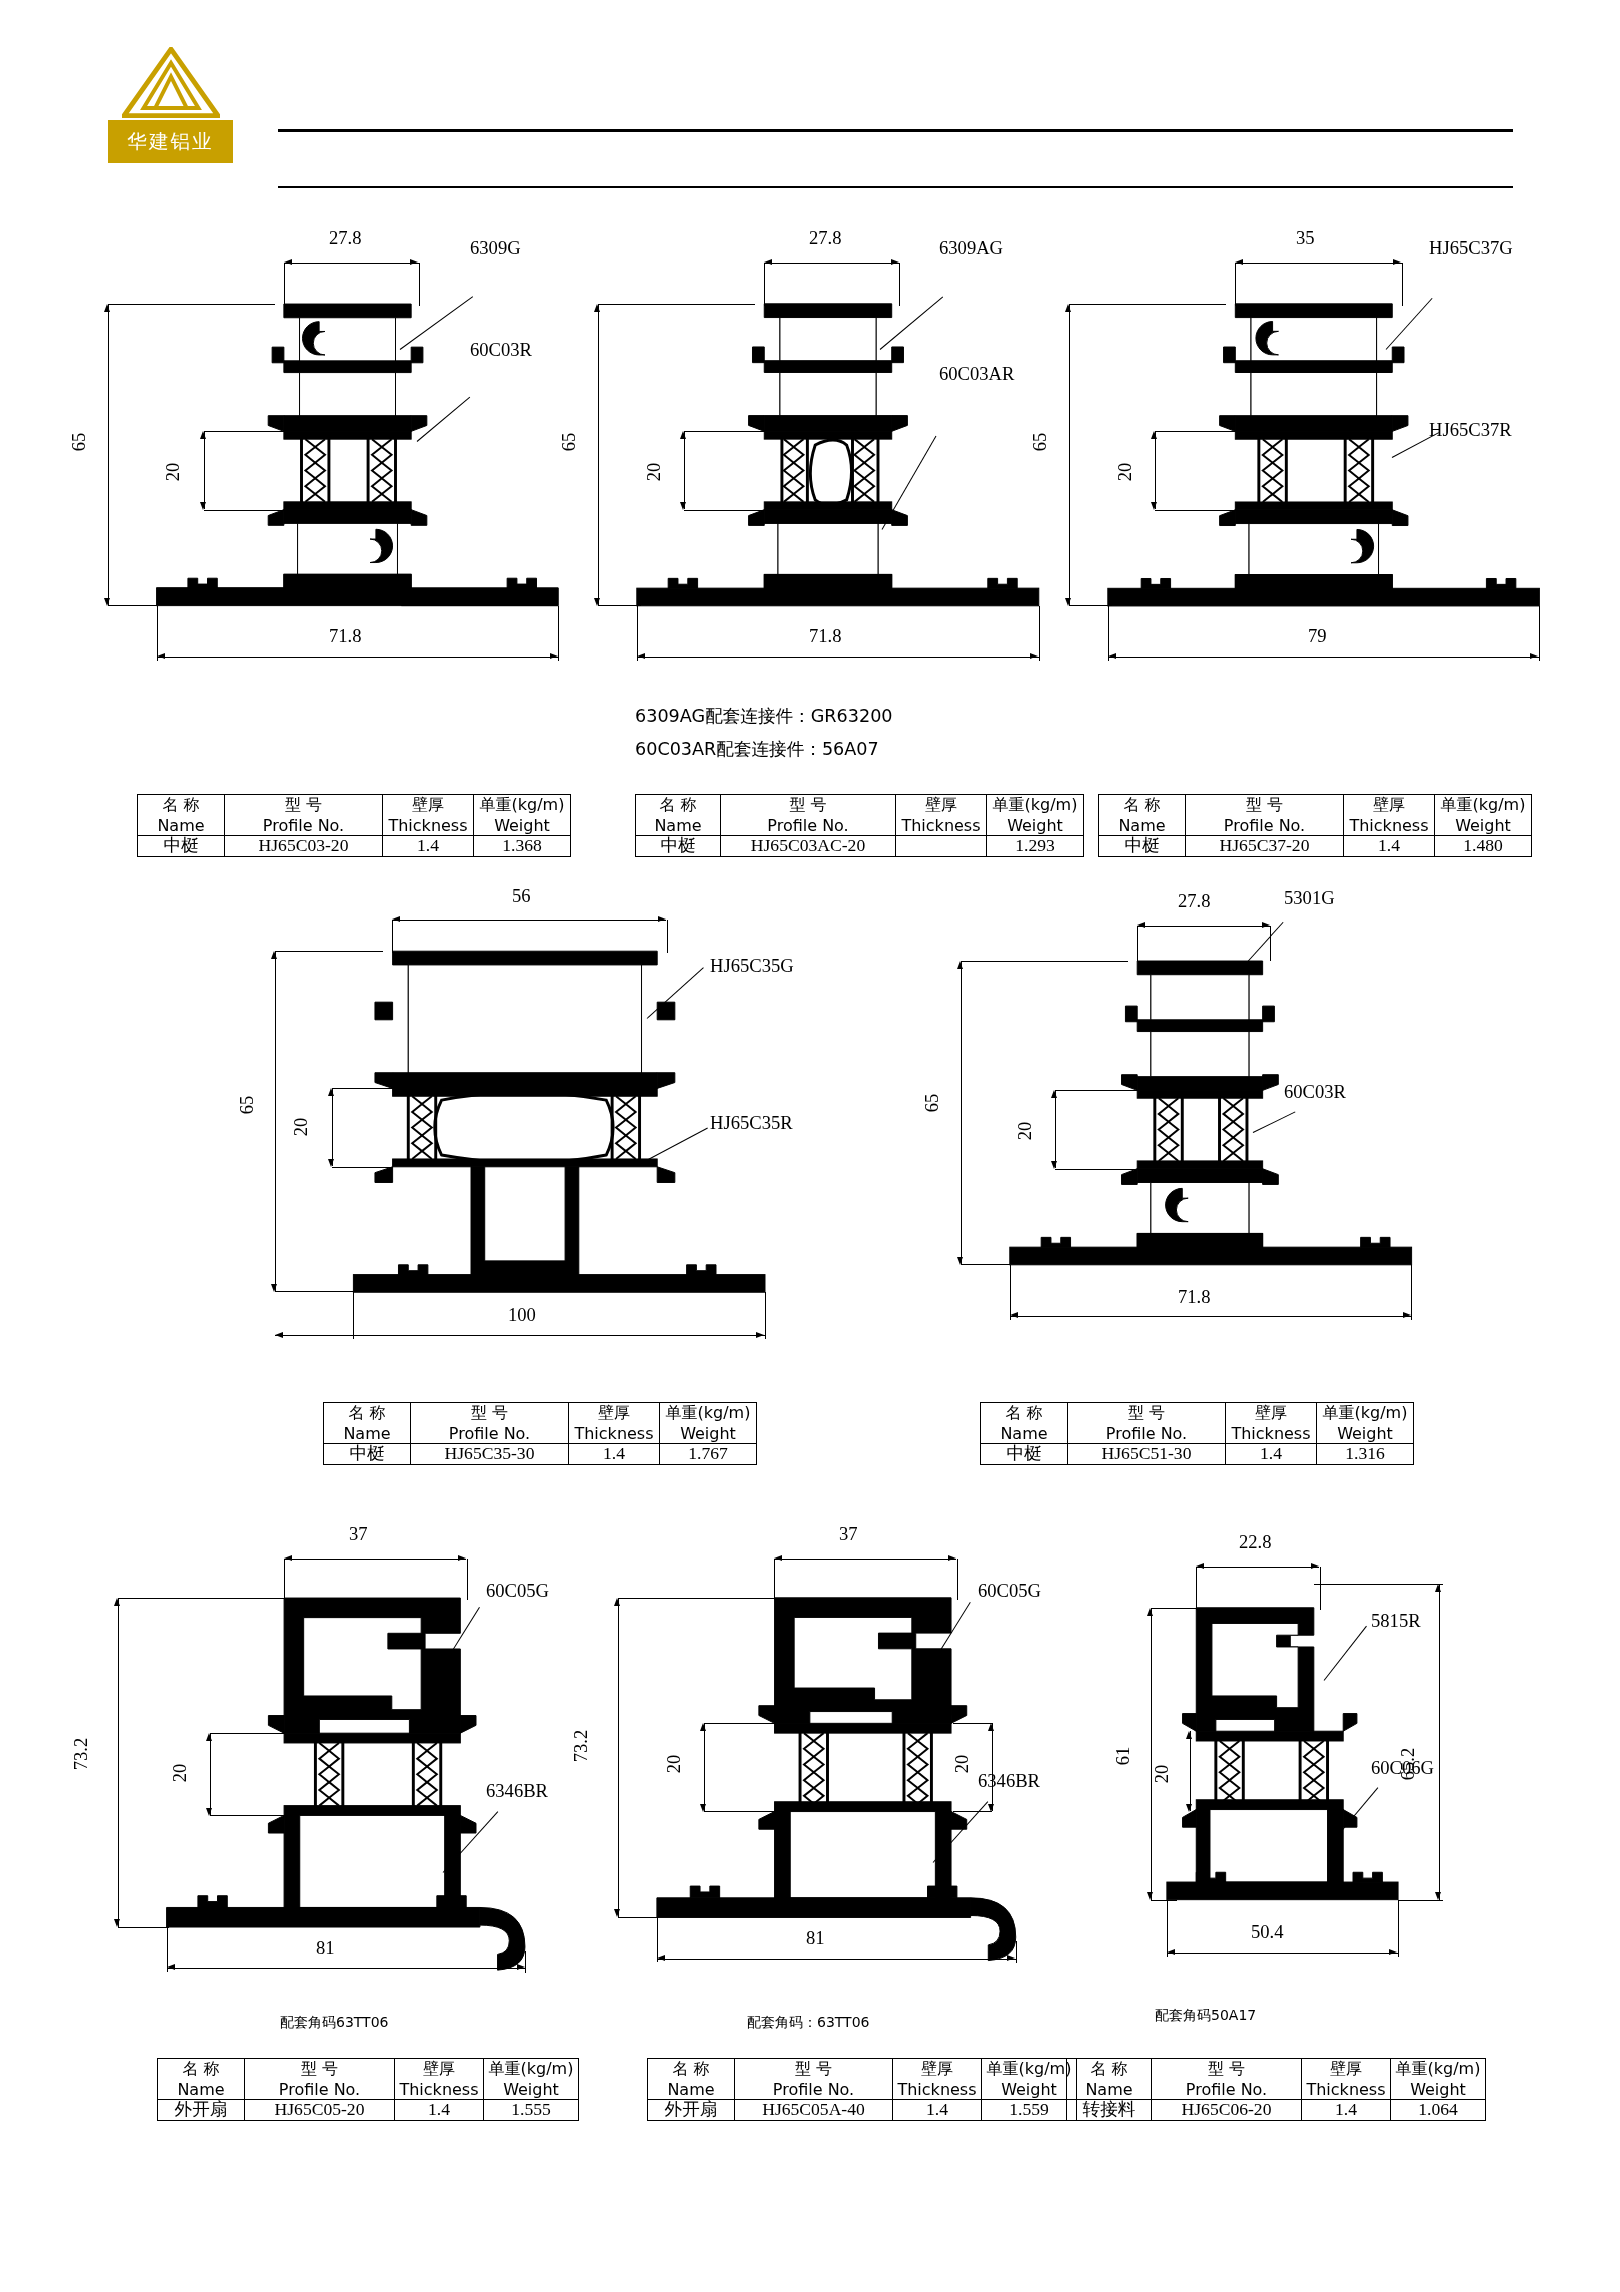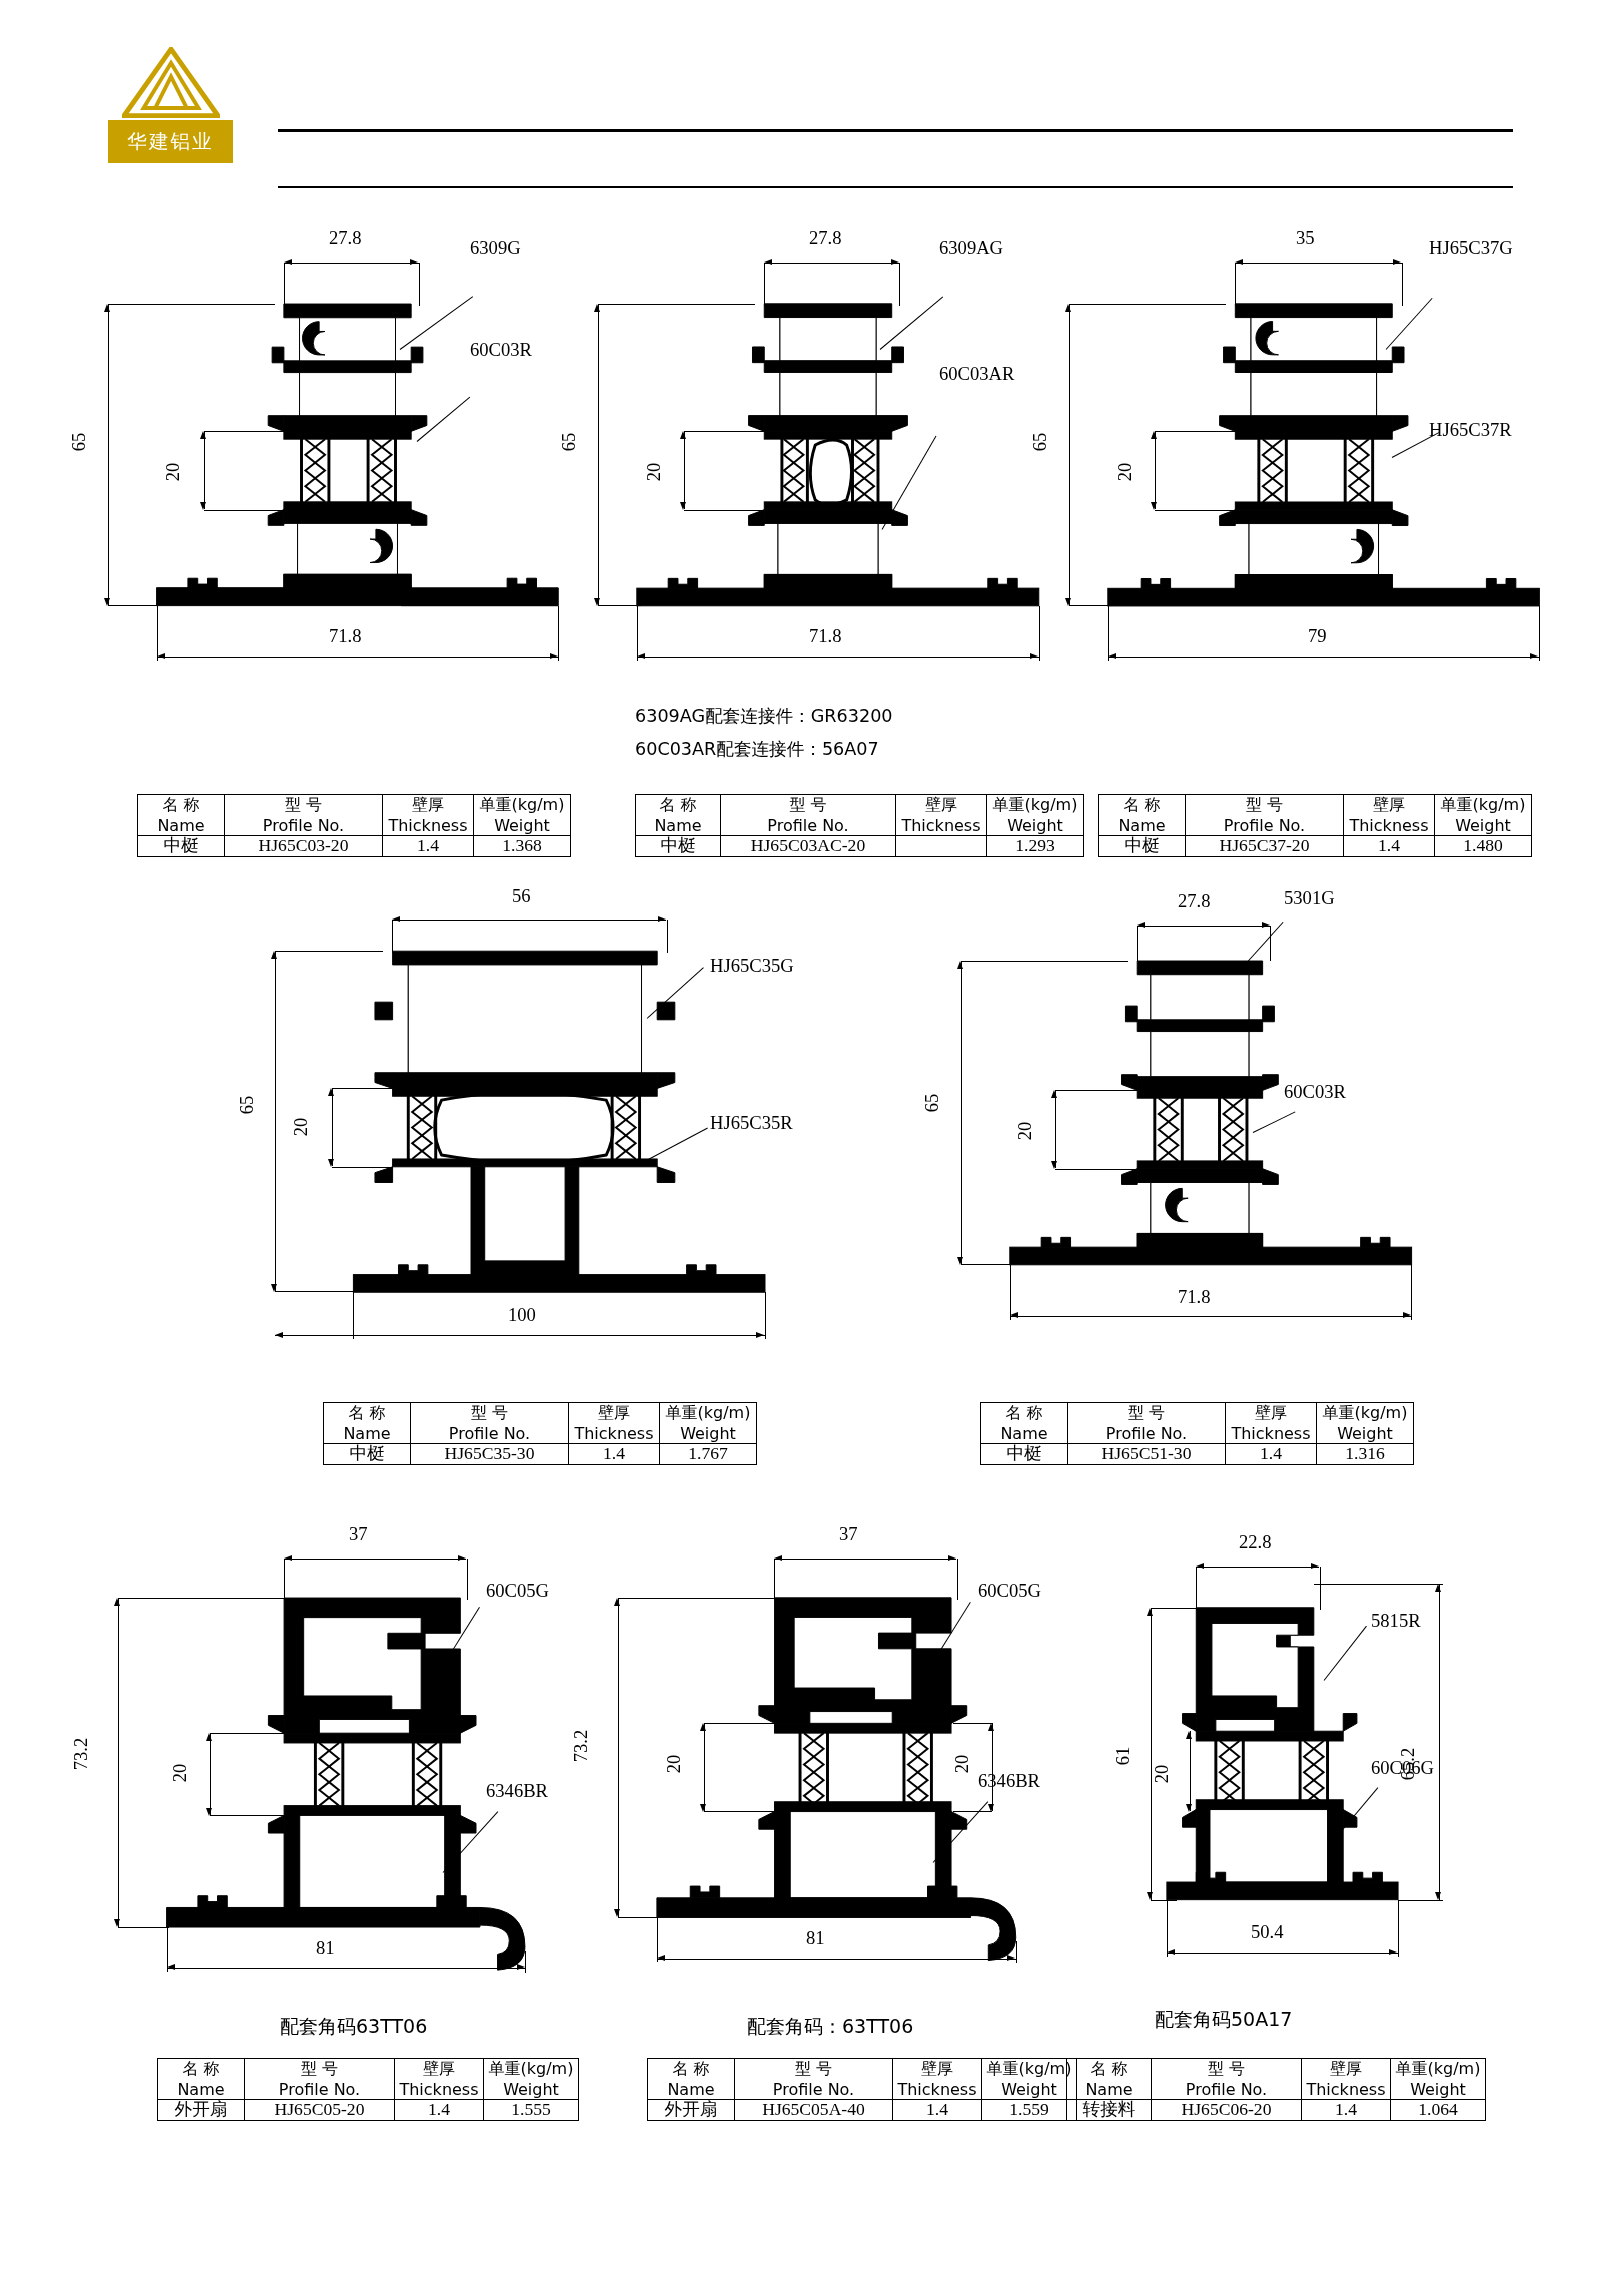--- a/index.html
+++ b/index.html
@@ -15,21 +15,21 @@
   .title-cn{position:absolute;left:284px;top:49px;font-size:39px;font-weight:bold;letter-spacing:1px;font-family:"DejaVu Sans",sans-serif;}
   .title-en{position:absolute;left:284px;top:147px;font-size:22.5px;letter-spacing:0.6px;font-family:"Liberation Sans",sans-serif;}
   .hdr-rule{position:absolute;left:278px;top:129px;width:1235px;height:2.9px;background:#000;}
   .hdr-rule2{position:absolute;left:278px;top:186px;width:1235px;height:2px;background:#000;}
 
   
   .dim{position:absolute;font-size:18.6px;font-family:"Liberation Serif",serif;white-space:nowrap;}
   .dimv{position:absolute;font-size:18.6px;font-family:"Liberation Serif",serif;white-space:nowrap;}
   .lbl{position:absolute;font-size:18.6px;font-family:"Liberation Serif",serif;white-space:nowrap;}
   .note{position:absolute;font-size:17.6px;font-family:"DejaVu Sans",sans-serif;white-space:nowrap;}
-  .cap{position:absolute;font-size:19px;font-family:"DejaVu Sans",sans-serif;white-space:nowrap;}
+  .cap{position:absolute;font-size:14px;font-family:"DejaVu Sans",sans-serif;white-space:nowrap;}
 
   .ln{position:absolute;background:#000;}
   .hl{height:1px;}
   .vl{width:1px;}
 
   
   .ar{position:absolute;width:0;height:0;}
   .ar-l{border-top:3.9px solid transparent;border-bottom:3.9px solid transparent;border-right:8.8px solid #000;}
   .ar-r{border-top:3.9px solid transparent;border-bottom:3.9px solid transparent;border-left:8.8px solid #000;}
   .ar-u{border-left:3.9px solid transparent;border-right:3.9px solid transparent;border-bottom:8.8px solid #000;}

